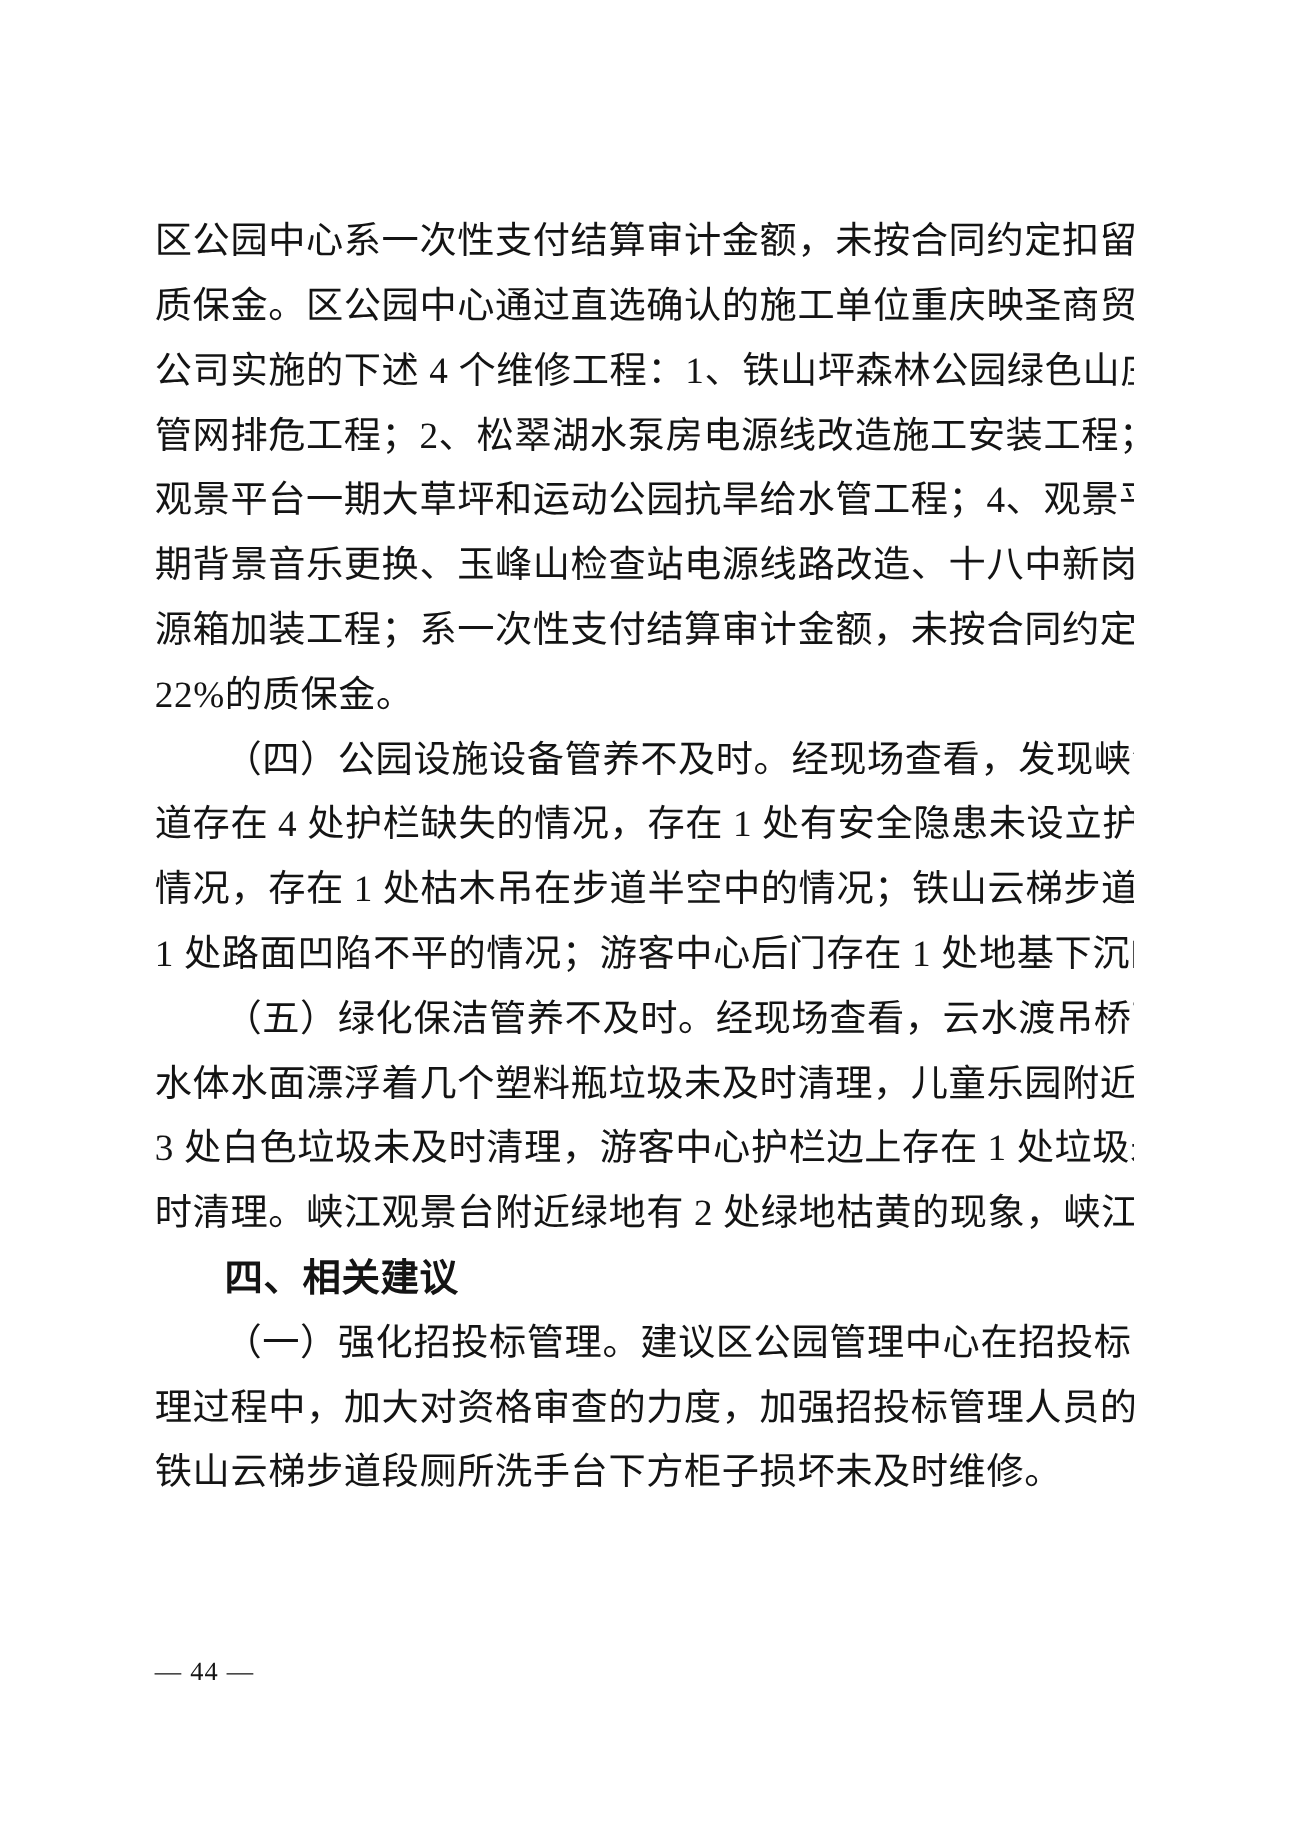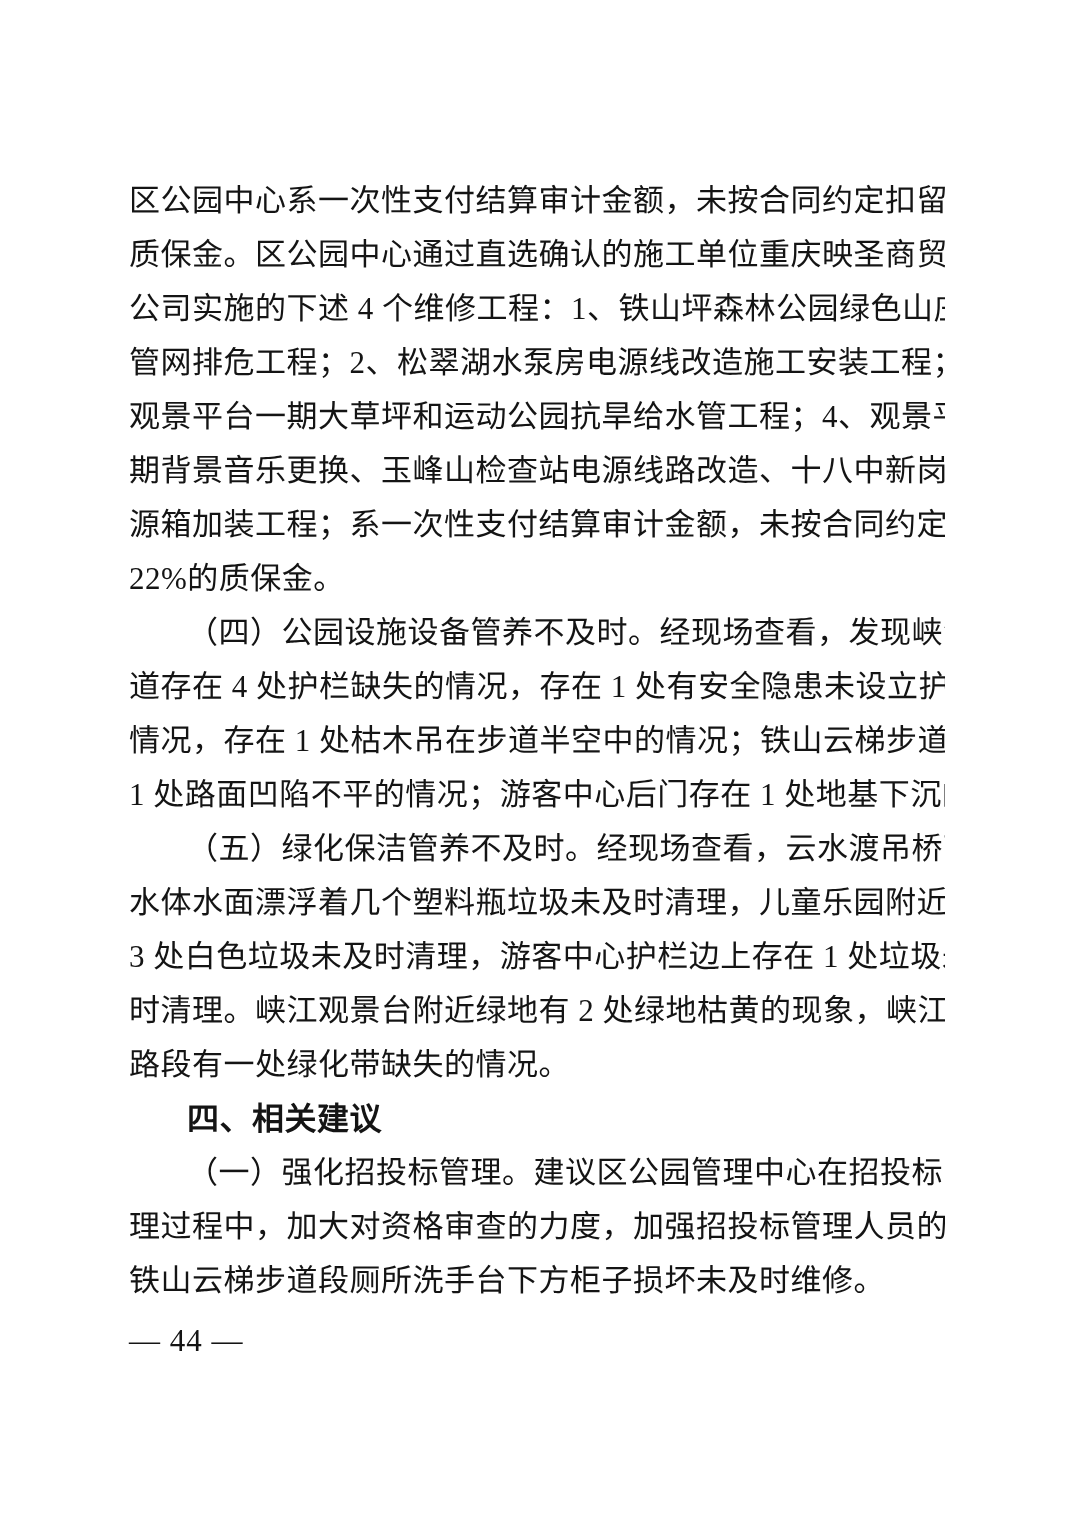--- a/index.html
+++ b/index.html
@@ -45,24 +45,24 @@
   }
   .heading .line {
     font-family: "Liberation Sans", "DejaVu Sans", sans-serif;
     font-weight: bold;
     font-size: 32px;
     text-align-last: left;
   }
   .page-footer {
     position: absolute;
     left: 129px;
-    top: 1314px;
+    top: 1366px;
     height: 54px;
     line-height: 54px;
-    font-size: 31px;
+    font-size: 22px;
     letter-spacing: 1px;
   }
 </style>
 </head>
 <body>
 
 <div class="page">
   <main class="content" id="doc-body">
       <div class="block paragraph">
         <div class="line">区公园中心系一次性支付结算审计金额，未按合同约定扣留 3%的</div>
@@ -78,21 +78,20 @@
         <div class="line indent">（四）公园设施设备管养不及时。经现场查看，发现峡江步</div>
         <div class="line">道存在 4 处护栏缺失的情况，存在 1 处有安全隐患未设立护栏的</div>
         <div class="line">情况，存在 1 处枯木吊在步道半空中的情况；铁山云梯步道存在</div>
         <div class="line">1 处路面凹陷不平的情况；游客中心后门存在 1 处地基下沉的情</div>
       </div>
       <div class="block paragraph">
         <div class="line indent">（五）绿化保洁管养不及时。经现场查看，云水渡吊桥下方</div>
         <div class="line">水体水面漂浮着几个塑料瓶垃圾未及时清理，儿童乐园附近发现</div>
         <div class="line">3 处白色垃圾未及时清理，游客中心护栏边上存在 1 处垃圾未及</div>
         <div class="line">时清理。峡江观景台附近绿地有 2 处绿地枯黄的现象，峡江步道</div>
-        <div class="line last">路段有一处绿化带缺失的情况。</div>
       </div>
       <div class="block heading">
         <div class="line indent last">四、相关建议</div>
       </div>
       <div class="block paragraph">
         <div class="line indent">（一）强化招投标管理。建议区公园管理中心在招投标的管</div>
         <div class="line">理过程中，加大对资格审查的力度，加强招投标管理人员的培训，</div>
         <div class="line last">铁山云梯步道段厕所洗手台下方柜子损坏未及时维修。</div>
       </div>
     </main>

